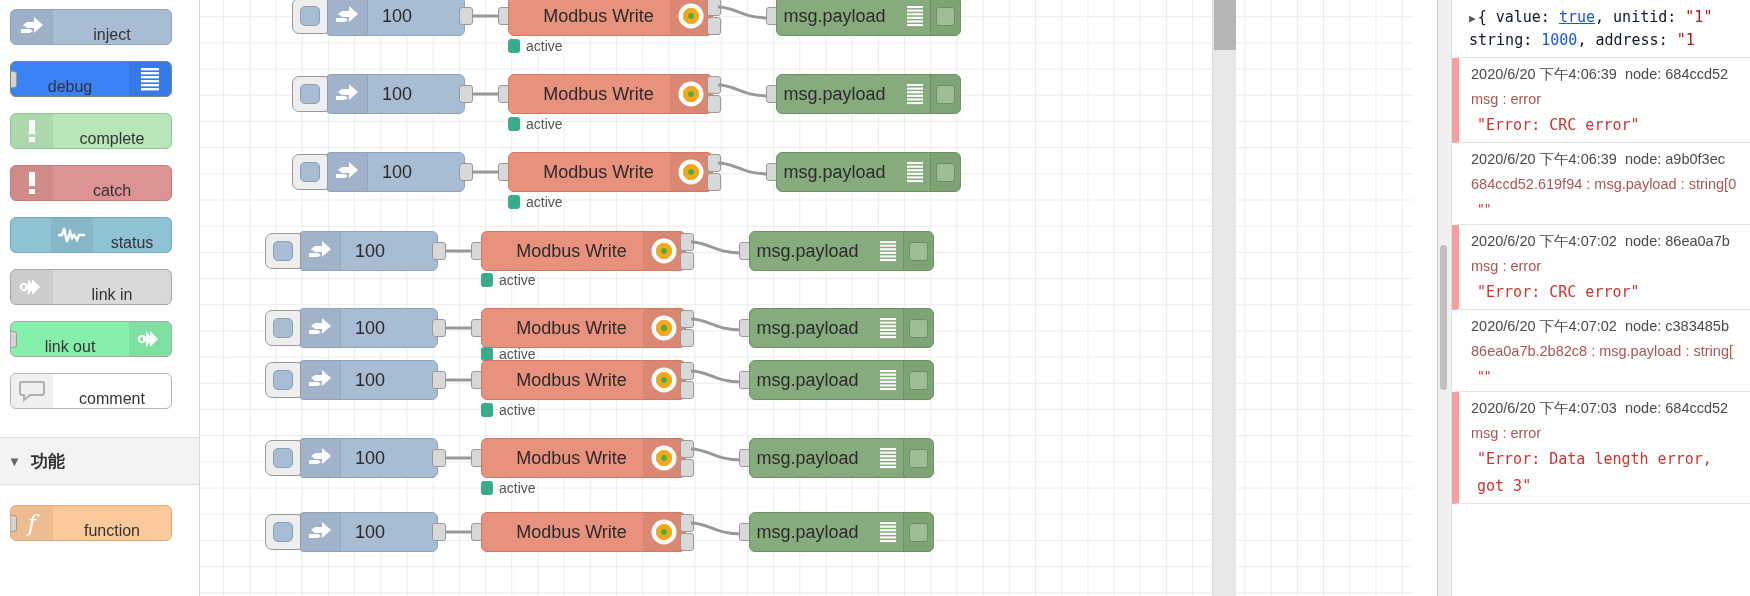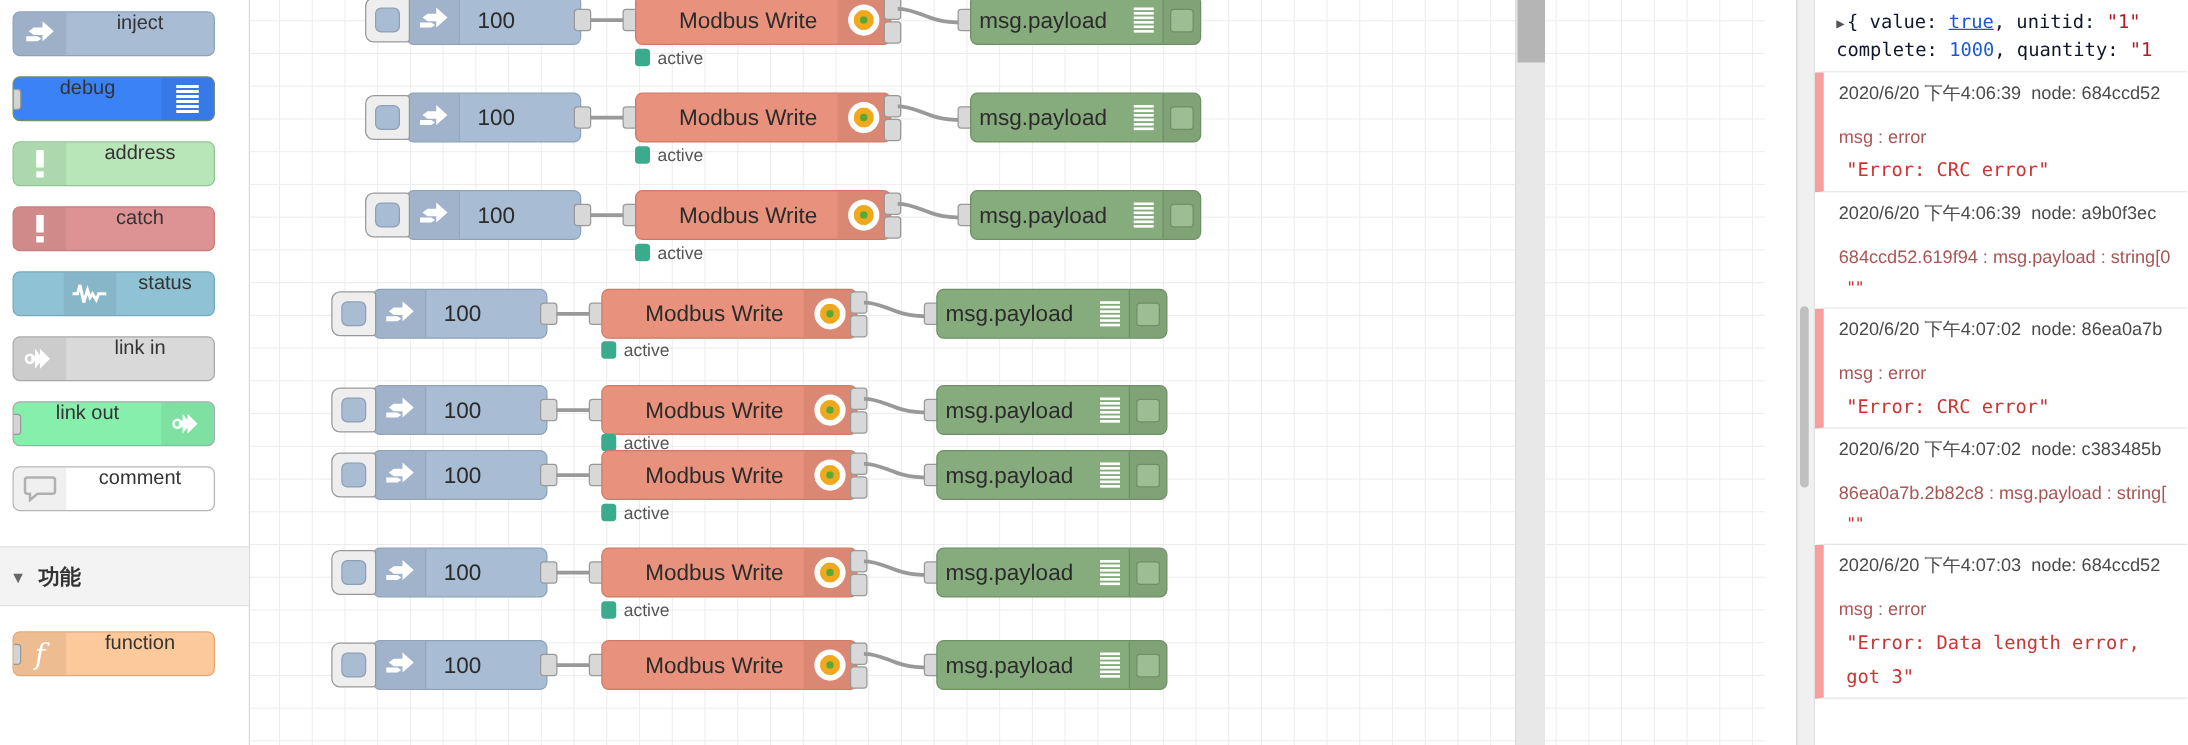--- a/index.html
+++ b/index.html
@@ -10,21 +10,21 @@
   }
 
   
   #palette {
     position:absolute; left:0; top:0; width:200px; height:596px;
     background:#fff; border-right:1px solid #d9d9d9; overflow:hidden;
   }
   .pal-node {
     position:absolute; left:10px; width:162px; height:36px;
     border-radius:6px; border:1px solid #9a9a9a;
-    display:flex; align-items:flex-start; overflow:hidden;
+    display:flex; align-items:flex-end; overflow:hidden;
   }
   .pal-label {
     flex:1; text-align:center; font-size:16px; color:#333;
     white-space:nowrap; padding:0 4px;
   }
   .pal-ico {
     width:42px; height:100%; display:flex; align-items:center;
     justify-content:center; background:rgba(0,0,0,0.06);
   }
   .pal-ico svg { display:block; }
@@ -160,21 +160,21 @@
 
   .dbg-msg {
     position:relative; background:#fff; border-bottom:1px solid #e4e4e4;
     padding:7px 8px 8px 12px; font-size:14px;
   }
   .dbg-msg.err { border-left:7px solid #f89e9e; }
   .dbg-msg.plain { border-left:7px solid transparent; }
   .dbg-head { color:#4a4a4a; font-size:14.5px; white-space:nowrap; }
   .dbg-node { color:#4a4a4a; }
   .dbg-topic {
-    color:#a55; font-size:14.5px; margin-top:18px; white-space:nowrap;
+    color:#a55; font-size:14.5px; margin-top:7px; white-space:nowrap;
   }
   .dbg-val {
     color:#c33; font-family:"DejaVu Sans Mono", monospace;
     font-size:15px; margin-top:9px; padding-left:6px; white-space:nowrap;
   }
   .dbg-val.small { font-size:13px; letter-spacing:-1px; }
 
   .dbg-obj {
     font-family:"DejaVu Sans Mono", monospace; font-size:15px;
     color:#7b2d8e; line-height:1.55; white-space:nowrap;
@@ -218,21 +218,21 @@
       </span>
       <span class="pal-port in"></span>
     </div>
     <div class="pal-node" style="top: 113px; background: rgb(184, 230, 184); border-color: rgb(143, 198, 143);">
       <span class="pal-ico">
         <svg width="14" height="26" viewBox="0 0 14 26">
           <rect x="4" y="2" width="6" height="14" fill="#fff"></rect>
           <rect x="4" y="19" width="6" height="5" fill="#fff"></rect>
         </svg>
       </span>
-      <span class="pal-label">address</span>
+      <span class="pal-label">complete</span>
     </div>
     <div class="pal-node" style="top: 165px; background: rgb(221, 147, 147); border-color: rgb(200, 123, 123);">
       <span class="pal-ico">
         <svg width="14" height="26" viewBox="0 0 14 26">
           <rect x="4" y="2" width="6" height="14" fill="#fff"></rect>
           <rect x="4" y="19" width="6" height="5" fill="#fff"></rect>
         </svg>
       </span>
       <span class="pal-label">catch</span>
     </div>
@@ -784,21 +784,21 @@
 <div id="cv-scroll">
   <div id="cv-thumb" style="top: 0px; height: 50px;"></div>
 </div>
 
 <div id="debug">
   <div id="dbg-gutter">
     <div id="dbg-thumb" style="top: 245px; height: 145px;"></div>
   </div>
   <div id="dbg-list">
       <div class="dbg-obj-wrap">
-        <div class="dbg-obj"><span class="tri">▶</span><span><span class="k">{ value: </span><span class="bool">true</span><span class="k">, unitid: </span><span class="str">"1"</span></span><br><span><span class="k">complete: </span><span class="num">1000</span><span class="k">, quantity: </span><span class="str">"1</span></span></div>
+        <div class="dbg-obj"><span class="tri">▶</span><span><span class="k">{ value: </span><span class="bool">true</span><span class="k">, unitid: </span><span class="str">"1"</span></span><br><span><span class="k">string: </span><span class="num">1000</span><span class="k">, address: </span><span class="str">"1</span></span></div>
       </div>
       <div class="dbg-msg err">
         <div class="dbg-head"><span>2020/6/20 下午4:06:39</span>&nbsp;&nbsp;<span class="dbg-node">node: 684ccd52</span></div>
         <div class="dbg-topic">msg : error</div>
         <div class="dbg-val">"Error: CRC error"</div>
       </div>
       <div class="dbg-msg plain">
         <div class="dbg-head"><span>2020/6/20 下午4:06:39</span>&nbsp;&nbsp;<span class="dbg-node">node: a9b0f3ec</span></div>
         <div class="dbg-topic">684ccd52.619f94 : msg.payload : string[0</div>
         <div class="dbg-val small">""</div>

